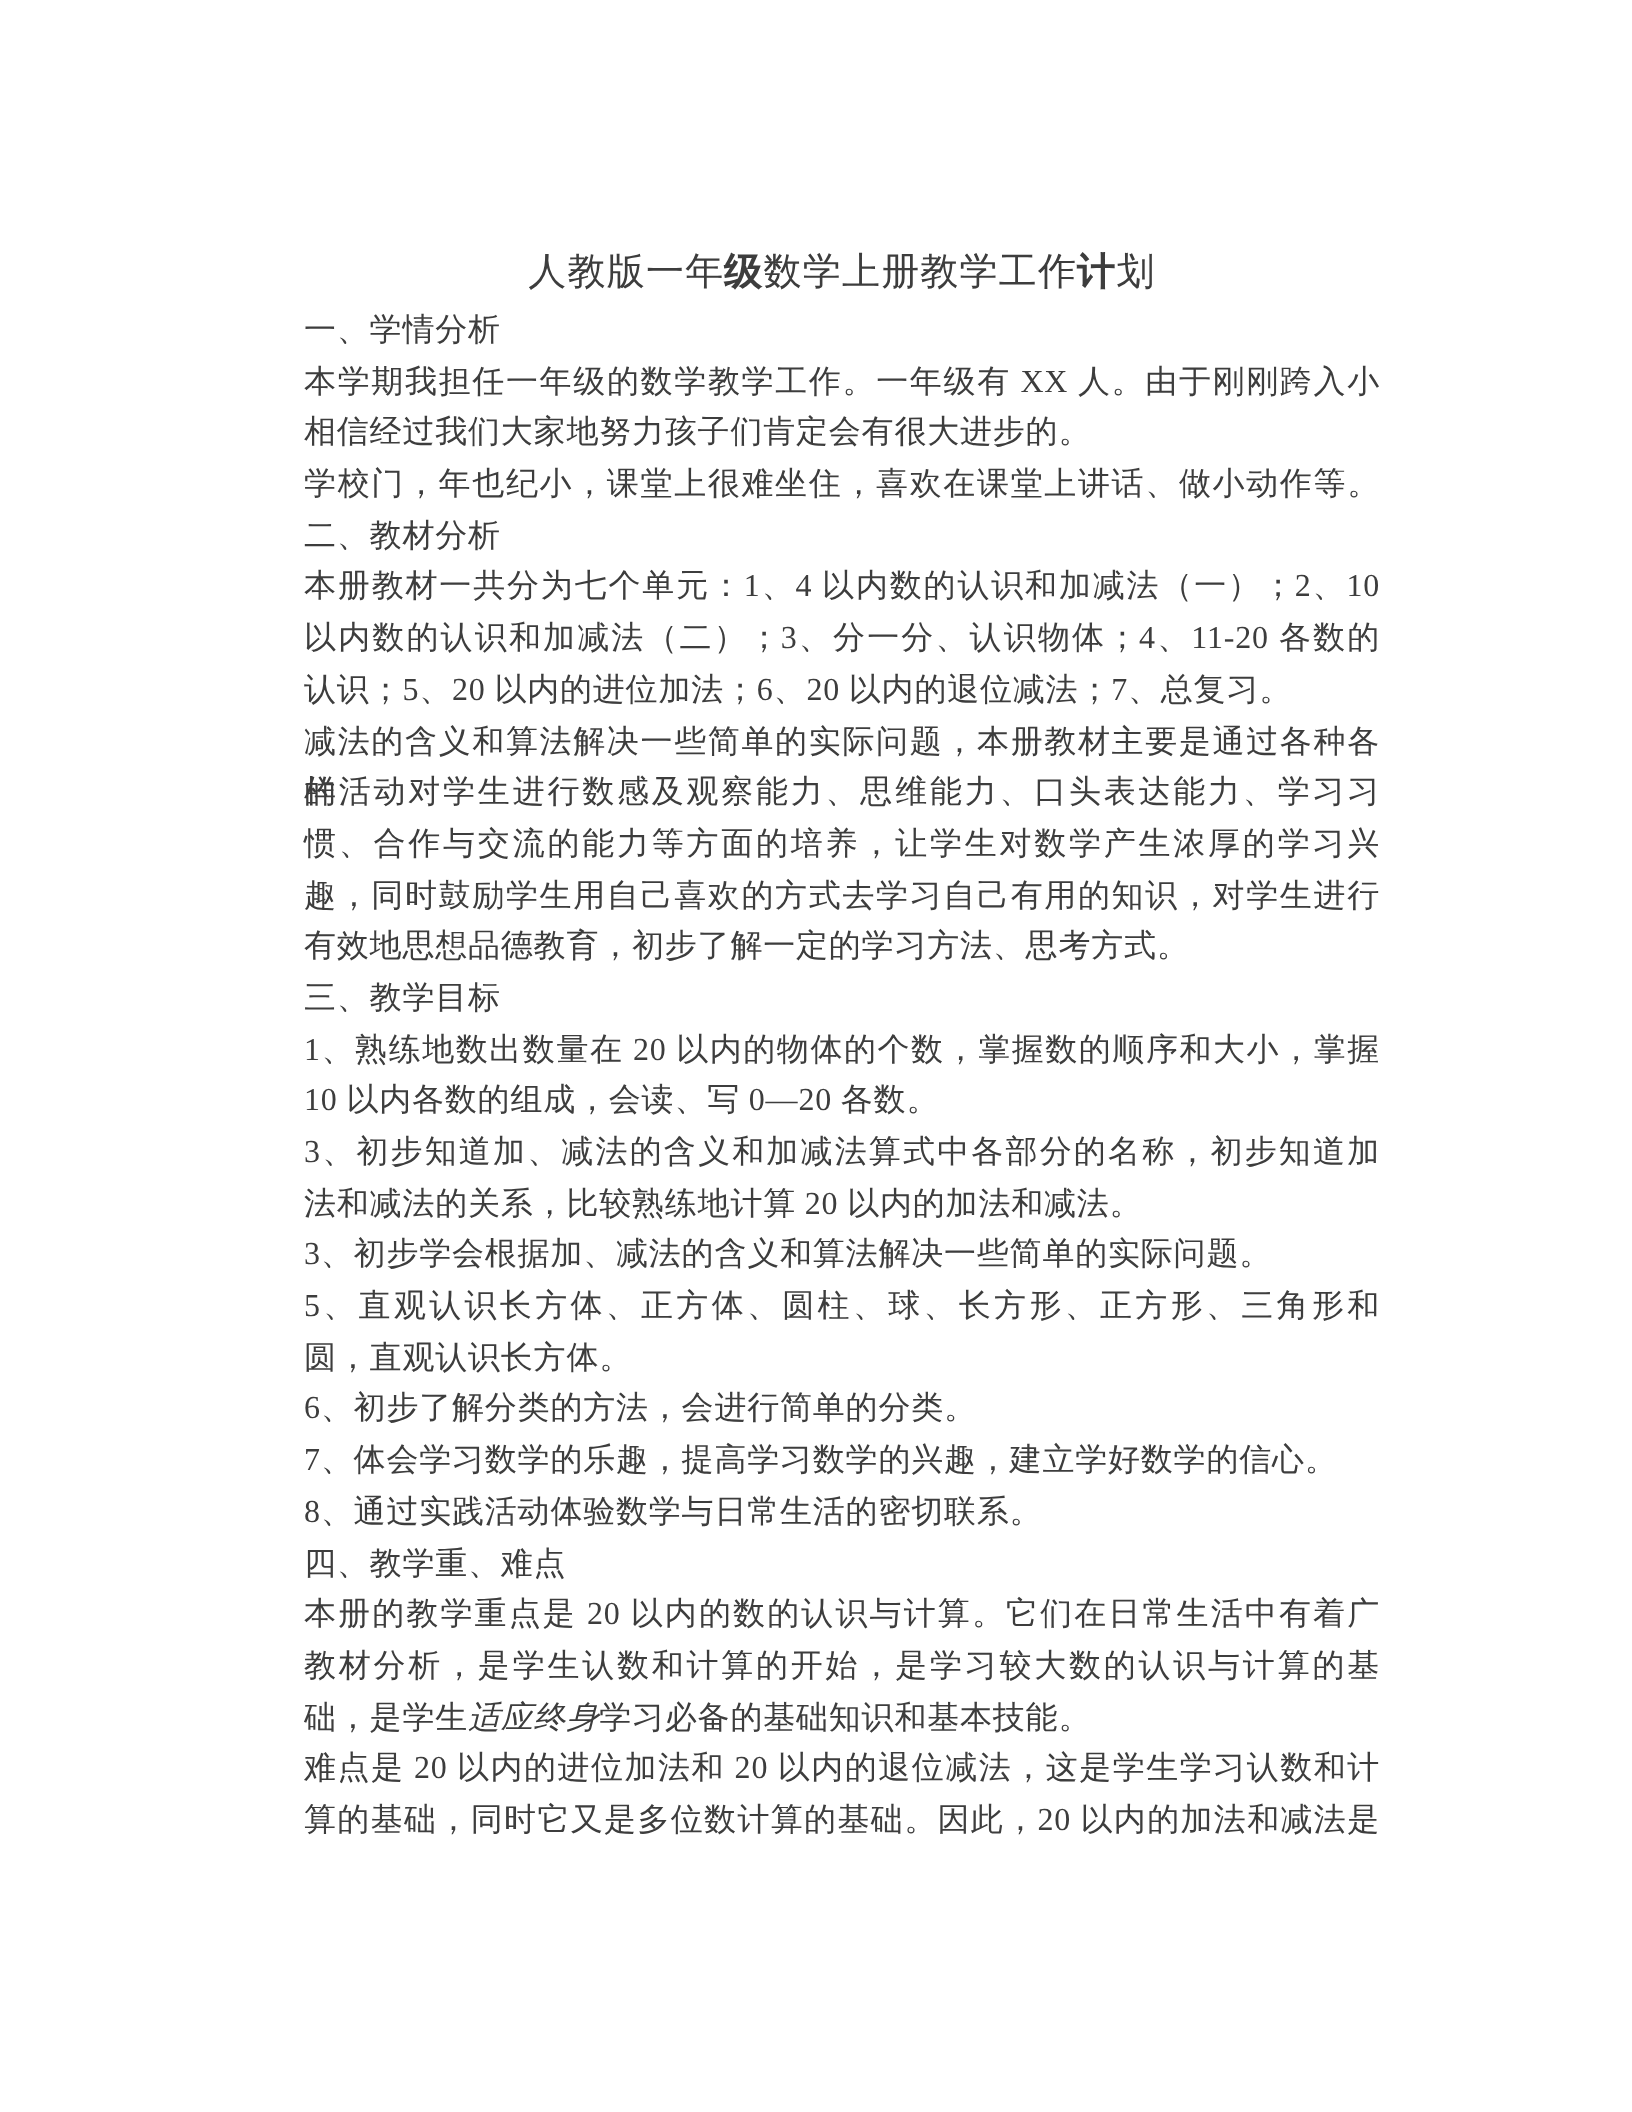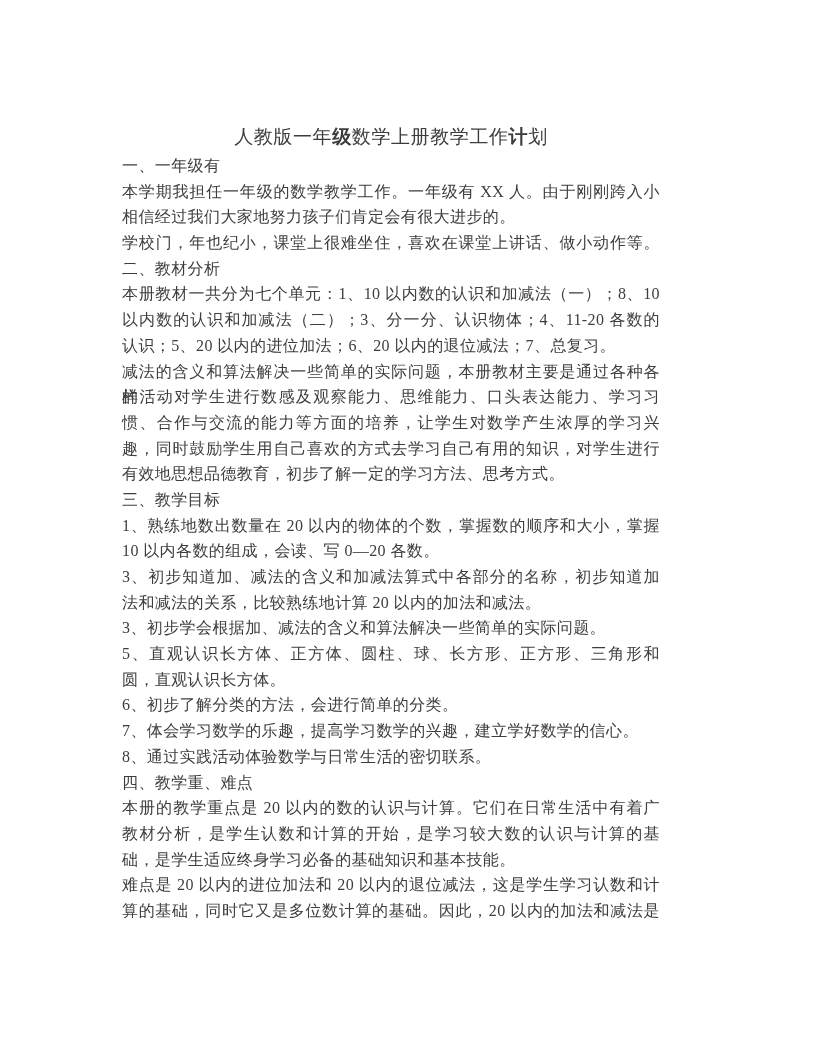--- a/index.html
+++ b/index.html
@@ -9,21 +9,21 @@
     width: 816px;
     height: 1056px;
     margin: 0 auto;
     background: #ffffff;
     overflow: hidden;
     font-family: "Liberation Serif", "DejaVu Serif", serif;
     color: #3d3d3d;
   }
   .doc {
     position: absolute;
-    left: 122px;
+    left: 152px;
     top: 124px;
     width: 538px;
   }
   .title {
     font-size: 19px;
     line-height: 26px;
     letter-spacing: 0.6px;
     text-align: center;
     margin-bottom: 3px;
     white-space: nowrap;
@@ -37,35 +37,35 @@
     letter-spacing: 0.4px;
     white-space: nowrap;
     text-align: left;
   }
   
   .body-line.jl {
     white-space: normal;
     text-align: justify;
     text-align-last: justify;
   }
-  .kai { }
+  .kai { font-style: italic; }
 </style>
 </head>
 <body>
 
 <div class="page" style="background: rgb(255, 255, 255); color: rgb(61, 61, 61);">
   <div class="doc">
     <div class="title"><span>人教版一年</span><span class="b">级</span><span>数学上册教学工作</span><span class="b">计</span><span>划</span></div>
     <div class="body-lines">
-        <div class="body-line">一、一年级有</div>
+        <div class="body-line">一、学情分析</div>
         <div class="body-line jl">本学期我担任一年级的数学教学工作。一年级有 XX 人。由于刚刚跨入小</div>
         <div class="body-line">相信经过我们大家地努力孩子们肯定会有很大进步的。</div>
         <div class="body-line jl">学校门，年也纪小，课堂上很难坐住，喜欢在课堂上讲话、做小动作等。</div>
         <div class="body-line">二、教材分析</div>
-        <div class="body-line jl">本册教材一共分为七个单元：1、10 以内数的认识和加减法（一）；8、10</div>
+        <div class="body-line jl">本册教材一共分为七个单元：1、4 以内数的认识和加减法（一）；2、10</div>
         <div class="body-line jl">以内数的认识和加减法（二）；3、分一分、认识物体；4、11-20 各数的</div>
         <div class="body-line">认识；5、20 以内的进位加法；6、20 以内的退位减法；7、总复习。</div>
         <div class="body-line jl">减法的含义和算法解决一些简单的实际问题，本册教材主要是通过各种各样</div>
         <div class="body-line jl">的活动对学生进行数感及观察能力、思维能力、口头表达能力、学习习</div>
         <div class="body-line jl">惯、合作与交流的能力等方面的培养，让学生对数学产生浓厚的学习兴</div>
         <div class="body-line jl">趣，同时鼓励学生用自己喜欢的方式去学习自己有用的知识，对学生进行</div>
         <div class="body-line">有效地思想品德教育，初步了解一定的学习方法、思考方式。</div>
         <div class="body-line">三、教学目标</div>
         <div class="body-line jl">1、熟练地数出数量在 20 以内的物体的个数，掌握数的顺序和大小，掌握</div>
         <div class="body-line">10 以内各数的组成，会读、写 0—20 各数。</div>

